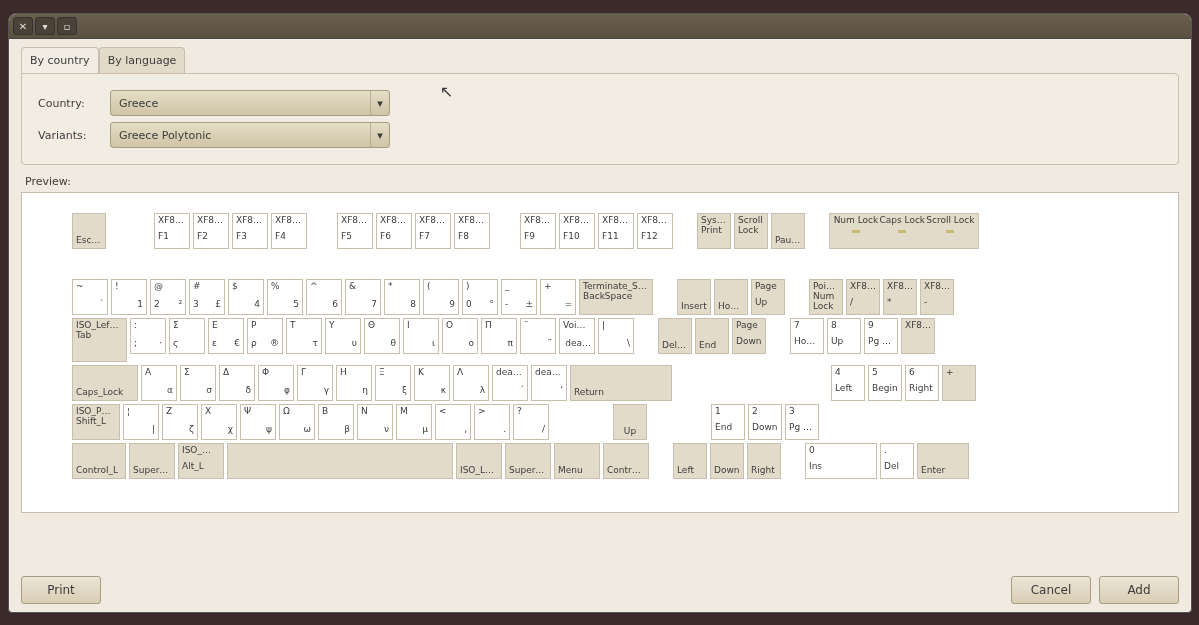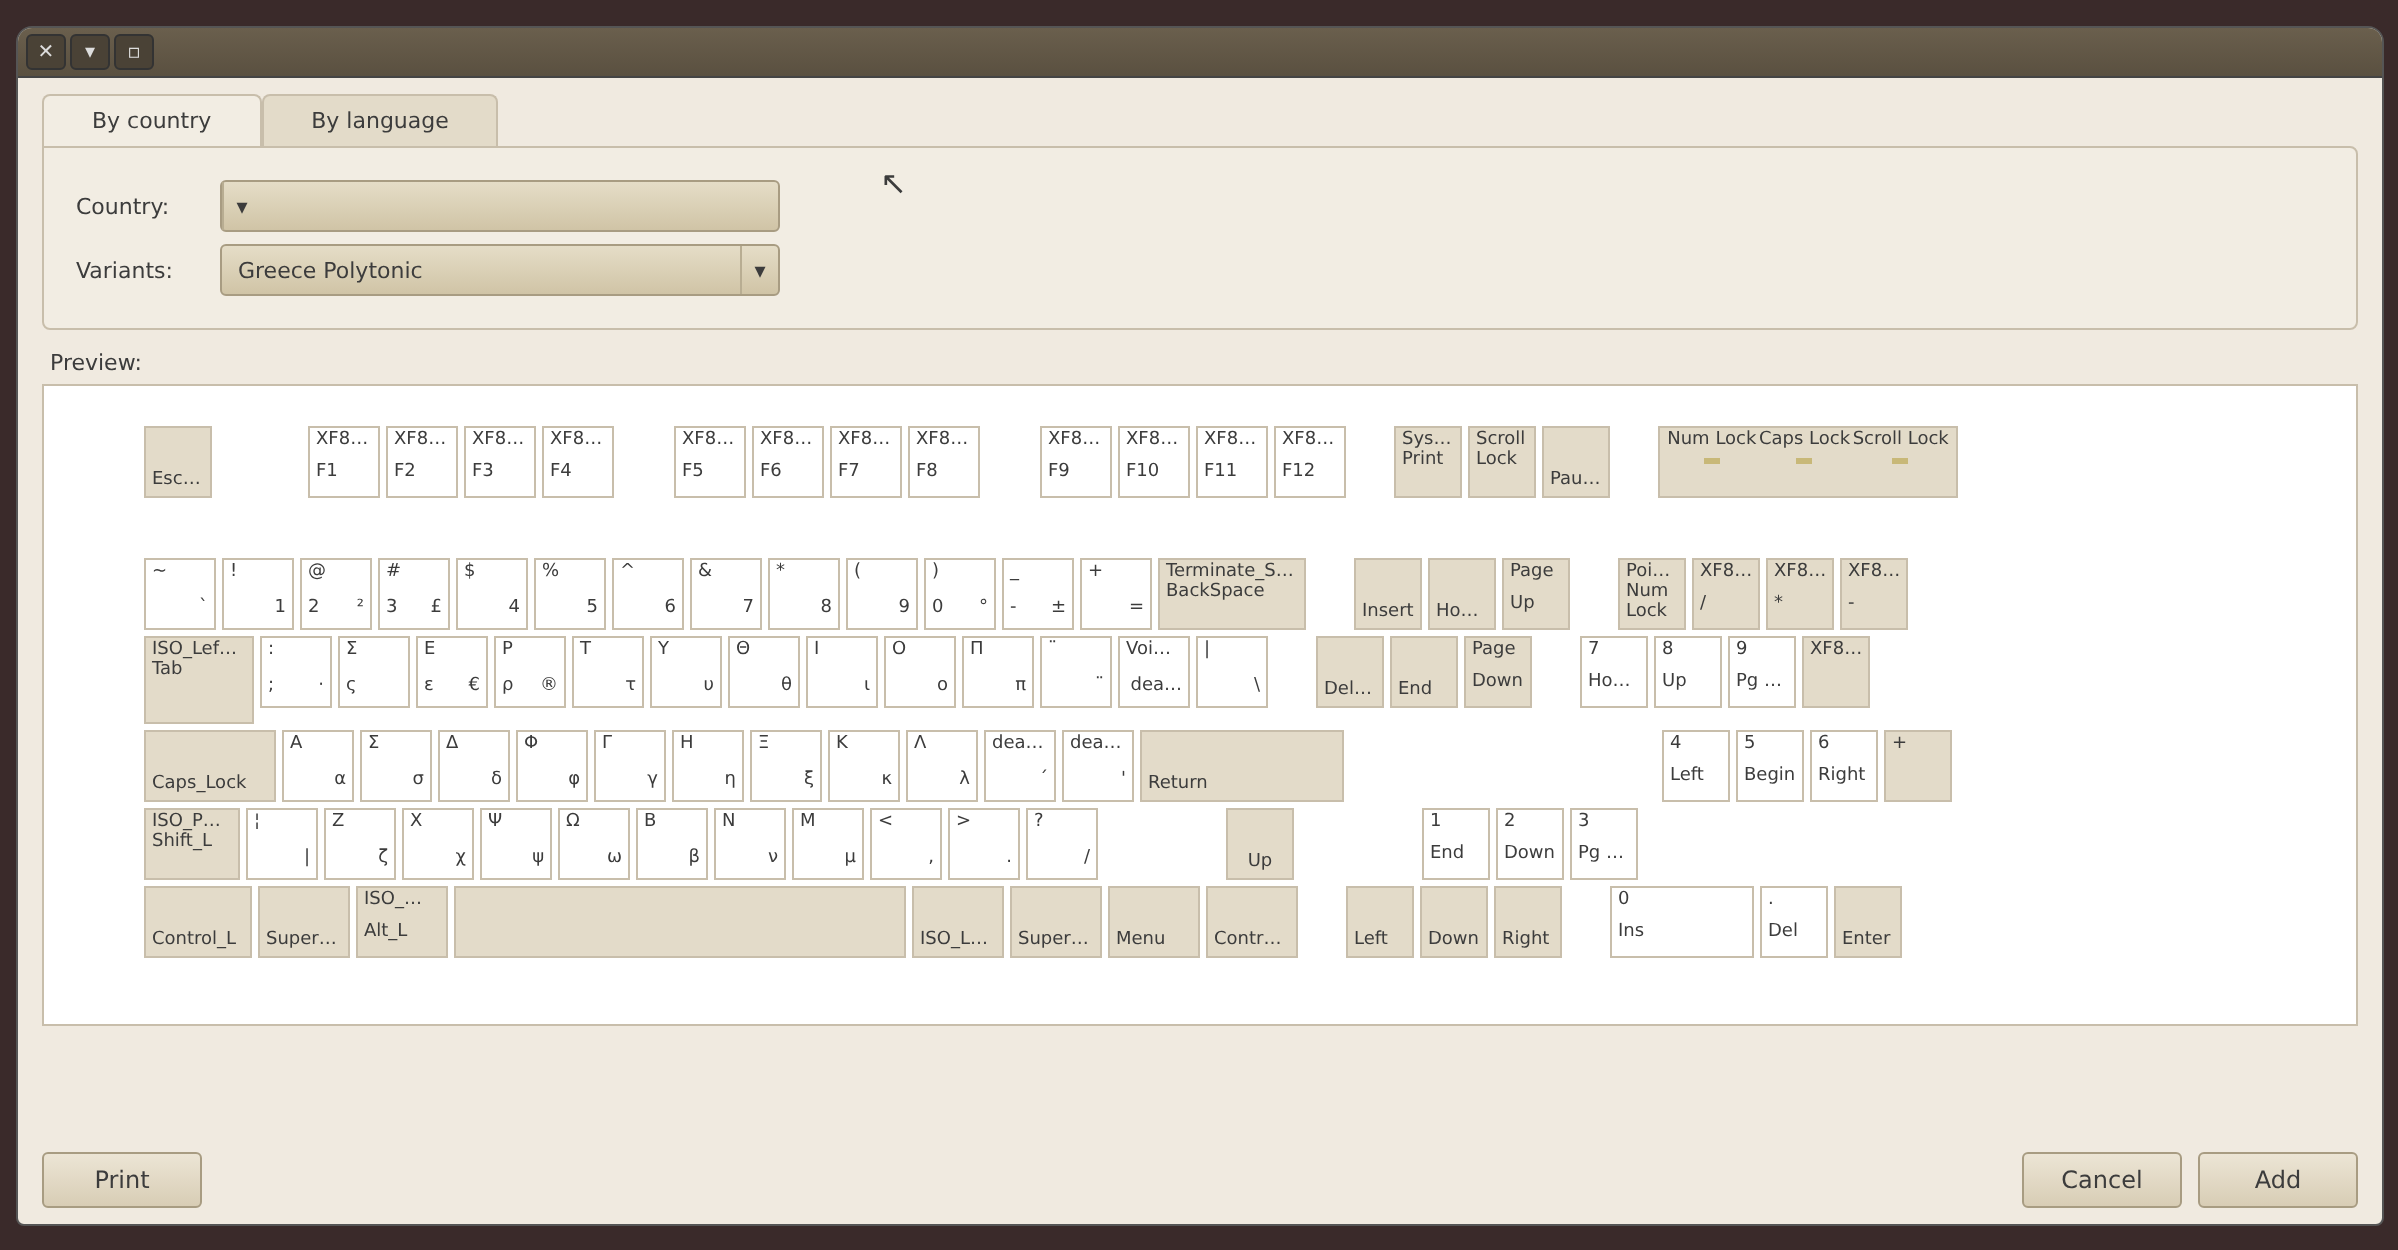--- a/index.html
+++ b/index.html
@@ -3,21 +3,21 @@
 <meta charset="utf-8">
 <style>
 body{margin:0;padding:0;font-family:"DejaVu Sans",sans-serif;font-size:11px;background:#3a2a2a;color:#3c3c3c;width:1199px;height:625px;overflow:hidden}
 .window{position:absolute;left:8px;top:13px;width:1182px;height:598px;background:#f0eae0;border:1px solid #555;border-radius:8px 8px 4px 4px;overflow:hidden}
 .titlebar{height:24px;background:linear-gradient(#6a5f4d,#5a5040);color:#fff;display:flex;align-items:center;position:relative;border-bottom:1px solid #444}
 .win-controls{display:flex;gap:2px;padding-left:4px}
 .win-btn{width:18px;height:16px;background:#4a4236;border:1px solid #333;border-radius:3px;display:flex;align-items:center;justify-content:center;color:#ddd;font-size:10px;cursor:pointer}
 .titlebar-title{position:absolute;left:0;right:0;text-align:center;font-weight:bold;font-size:12px;text-shadow:0 1px 1px #222;pointer-events:none}
 .content{padding:8px 12px 8px 12px}
 .tabs{display:flex;margin-bottom:0}
-.tab{padding:6px 24px;border:1px solid #c8beab;background:#e3dbc9;cursor:pointer;border-bottom:none;border-radius:4px 4px 0 0}
+.tab{padding:6px 8px;border:1px solid #c8beab;background:#e3dbc9;cursor:pointer;border-bottom:none;border-radius:4px 4px 0 0}
 .tab.active{background:#f2ede3;position:relative;z-index:2}
 .tab-panel{border:1px solid #c8beab;background:#f2ede3;padding:10px 16px;border-radius:0 4px 4px 4px}
 .form-row{display:flex;align-items:center;margin:6px 0}
 .form-label{width:72px}
 .combo{display:flex;width:278px;height:24px;background:linear-gradient(#e5ddc7,#d0c4a6);border:1px solid #a89c82;border-radius:3px;align-items:center;cursor:pointer}
 .combo-text{flex:1;padding:0 8px}
 .combo-arrow{width:18px;display:flex;align-items:center;justify-content:center;border-left:1px solid #b8ad92;height:100%}
 .preview-label{margin:10px 0 4px 4px}
 .preview{border:1px solid #c8beab;background:#fff;padding:20px 30px 30px 50px}
 .kbd-row{display:flex;gap:3px;margin-bottom:3px}
@@ -46,20 +46,21 @@
 
   <div class="content">
     <div class="tabs">
       <div class="tab active">By country</div>
       <div class="tab">By language</div>
     </div>
     <div class="tab-panel">
       <div class="form-row">
         <div class="form-label">Country:</div>
         <div class="combo">
+          <div class="combo-text">Greece</div>
           <div class="combo-arrow">▾</div>
         </div>
       </div>
       <div class="form-row">
         <div class="form-label">Variants:</div>
         <div class="combo">
           <div class="combo-text">Greece Polytonic</div>
           <div class="combo-arrow">▾</div>
         </div>
       </div>
@@ -773,21 +774,21 @@
         <div class="gap"></div>
         <div id="n4" style="display:flex;gap:3px">
             <div class="key" style="width: 72px; height: 36px;">
               <div>0</div>
               <div style="margin-top:6px">Ins</div>
             </div>
             <div class="key" style="width: 34px; height: 36px;">
               <div>.</div>
               <div style="margin-top:6px">Del</div>
             </div>
-            <div class="key mod" style="width: 34px; height: 36px; display: flex; align-items: flex-end;">Enter</div>
+            <div class="key mod" style="width: 52px; height: 36px; display: flex; align-items: flex-end;">Enter</div>
           </div>
       </div>
     </div>
   </div>
 
   <div class="footer">
     <div class="btn">Print</div>
     <div class="btn-group">
       <div class="btn">Cancel</div>
       <div class="btn">Add</div>

